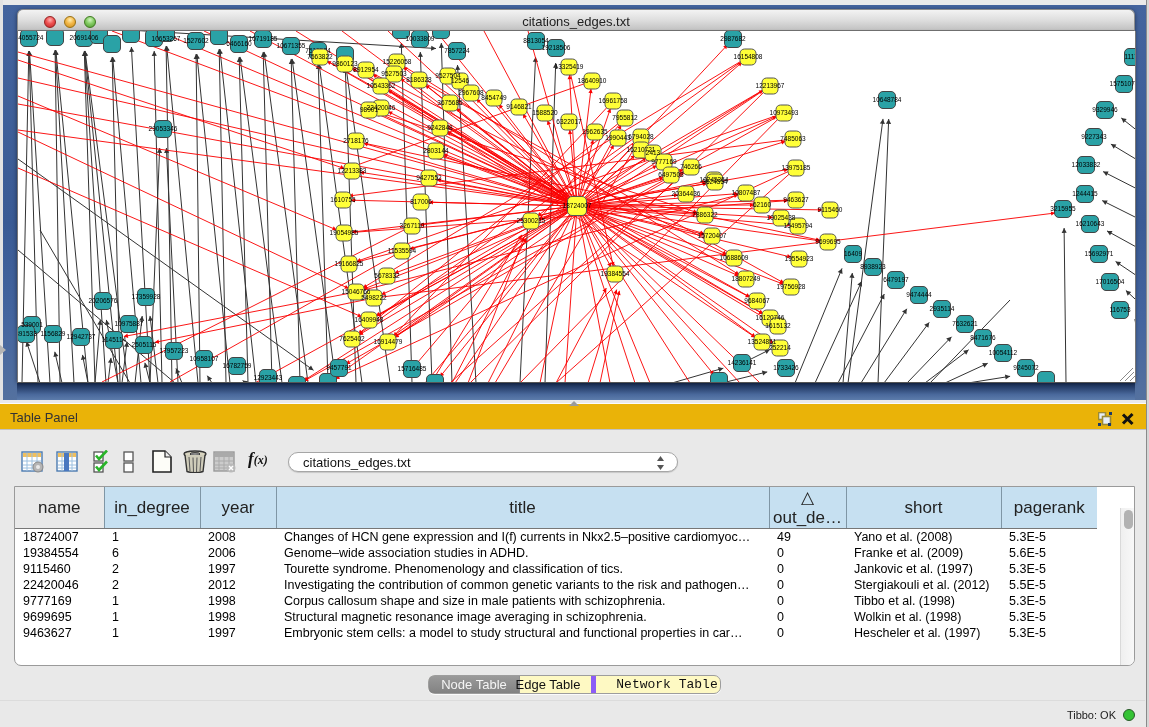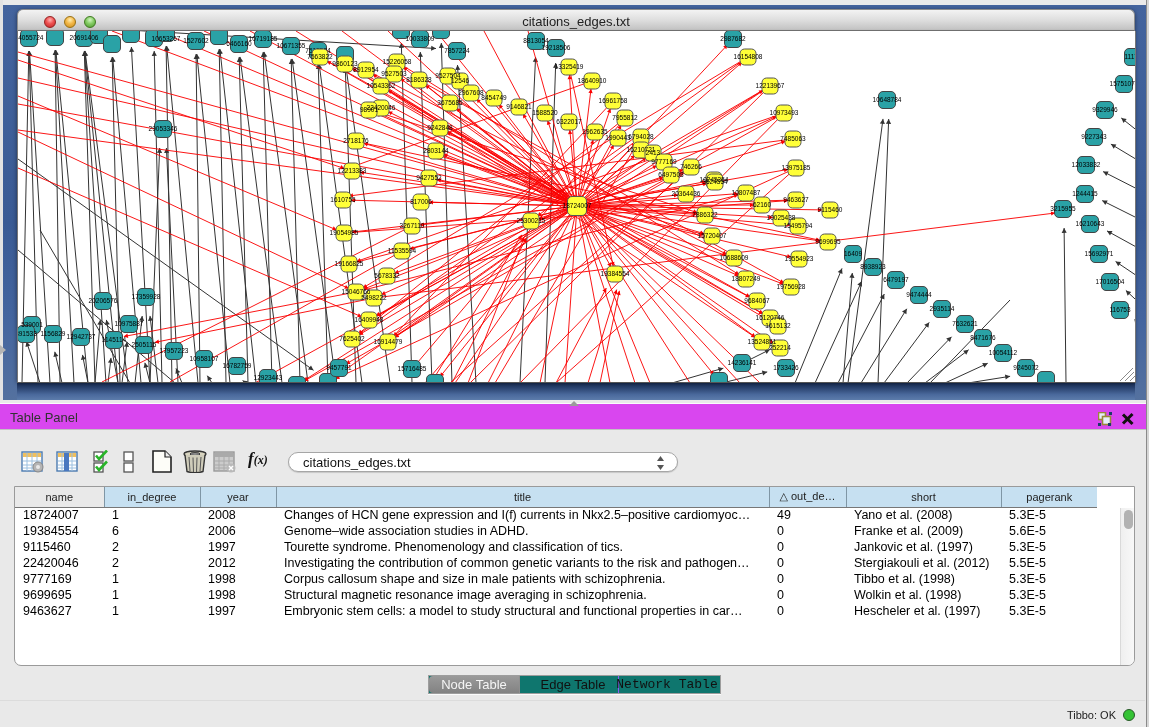--- a/index.html
+++ b/index.html
@@ -16,45 +16,45 @@
   background:linear-gradient(180deg,#f3f3f3 0%,#dedede 50%,#c6c6c6 92%,#bcbcbc 100%);
   border:1px solid #8e8e8e; border-bottom:1px solid #6f6f6f; }
 #titlebar .t { position:absolute; width:100%; text-align:center; top:4px; font-size:13px; color:#222; }
 .tl { position:absolute; top:6px; width:12px; height:12px; border-radius:50%; }
 #tl-r { left:26px; background:radial-gradient(circle at 50% 30%, #ffb0b0 0%, #ee5050 45%, #c02828 100%); border:1px solid #952020;}
 #tl-y { left:46px; background:radial-gradient(circle at 50% 30%, #ffeeb0 0%, #f3b748 45%, #cd8f1e 100%); border:1px solid #9a7011;}
 #tl-g { left:66px; background:radial-gradient(circle at 50% 30%, #d2f5c0 0%, #84cc64 45%, #4d9a30 100%); border:1px solid #3f7a20;}
 #canvas { position:absolute; left:17px; top:31px; width:1119px; height:352px; background:#fff; border-left:1px solid #777; border-right:1px solid #777; border-bottom:1px solid #555; }
 #grip { position:absolute; left:1119px; top:367px; width:16px; height:14px; }
 #tpanel { position:absolute; left:0; top:400px; width:1149px; height:327px; background:#e9e9e9; }
-#tphead { position:absolute; left:0; top:3px; width:1146px; height:27px; background:#d946ef;
+#tphead { position:absolute; left:0; top:3px; width:1146px; height:27px; background:#eab308;
   border-top:1px solid #fbfbfb; border-bottom:1px solid #c2c2c2; }
 #tphead .t { position:absolute; left:10px; top:6px; font-size:13px; color:#333; }
 #dropdown { position:absolute; left:288px; top:452px; width:390px; height:20px; background:#fff;
   border:1px solid #a6a6a6; border-radius:10px; box-shadow:0 1px 1px rgba(0,0,0,.15); font-size:13px; color:#111; }
 #dropdown .t { position:absolute; left:14px; top:2px; }
 #dropdown svg { position:absolute; right:12px; top:3px; }
 #tablebox { position:absolute; left:14px; top:486px; width:1121px; height:180px; background:#fff;
   border:1px solid #9a9a9a; border-radius:0 0 7px 7px; overflow:hidden; }
 table { border-collapse:collapse; table-layout:fixed; width:1082px; font-size:12px; }
 th { height:20px; background:#c6e0f1; border-left:1px solid #7f96a5; border-bottom:1px solid #777;
-  font-weight:normal; color:#222; font-size:11px; }
+  font-weight:normal; color:#222; font-size:17px; }
 th.first { background:#e9e9e9; border-left:none; }
 td { height:16px; white-space:nowrap; overflow:hidden; color:#000; padding-left:8px; font-size:12.5px; }
 .w-name{width:89px} .w-ind{width:96px} .w-year{width:76px} .w-title{width:493px}
 .w-out{width:77px} .w-short{width:155px} .w-pr{width:96px}
 #vscroll { position:absolute; left:1105px; top:21px; width:15px; height:158px;
   background:linear-gradient(90deg,#efefef,#f9f9f9); border-left:1px solid #d9d9d9; }
 #vthumb { position:absolute; left:3px; top:2px; width:9px; height:19px; background:#b2b2b2; border-radius:5px; }
 #tabs { position:absolute; left:428px; top:675px; width:293px; height:19px; border:1px solid #9d9d9d;
-  border-radius:0; background:#0f766e; font-size:13px; box-shadow:0 1px 0 rgba(255,255,255,.8); }
+  border-radius:7px; background:#fef9c3; font-size:13px; box-shadow:0 1px 0 rgba(255,255,255,.8); }
 #tabs .seg { position:absolute; top:0; height:17px; text-align:center; padding-top:1px; color:#111; }
 #seg1 { left:0; width:91px; background:linear-gradient(180deg,#9a9a9a,#828282); color:#f5f5f5 !important;
   border-radius:4px 0 0 4px; border-right:1px solid #8e8e8e; }
-#seg2 { left:99px; width:91px; border-right:1px solid #8b5cf6; }
+#seg2 { left:76px; width:91px; border-right:5px solid #8b5cf6; }
 #seg3 { left:184px; width:108px;font-family:Liberation Mono, monospace; }
 #status { position:absolute; right:33px; top:709px; font-size:11px; color:#222; }
 #memdot { position:absolute; right:14px; top:709px; width:12px; height:12px; border-radius:50%;
   background:#35c335; border:1px solid #2a5a2a; }
 #paneldiv { position:absolute; left:0; top:700px; width:1145px; height:1px; background:#dcdcdc; }
 .icon { position:absolute; top:450px; }
 </style></head>
 <body>
 <div id="app">
 <div id="topstrip"></div>

